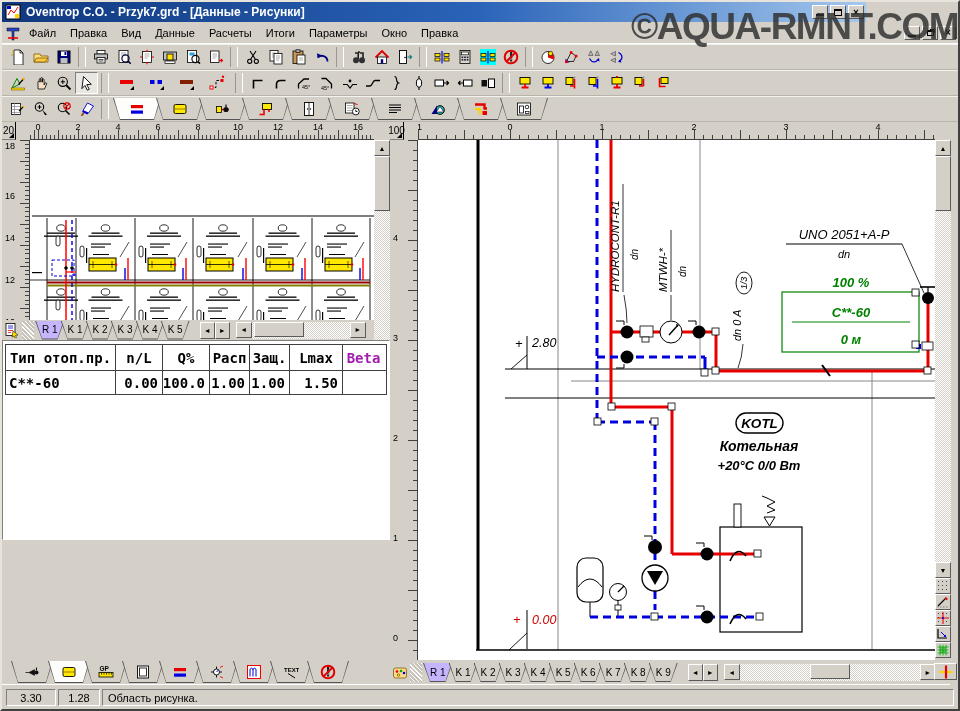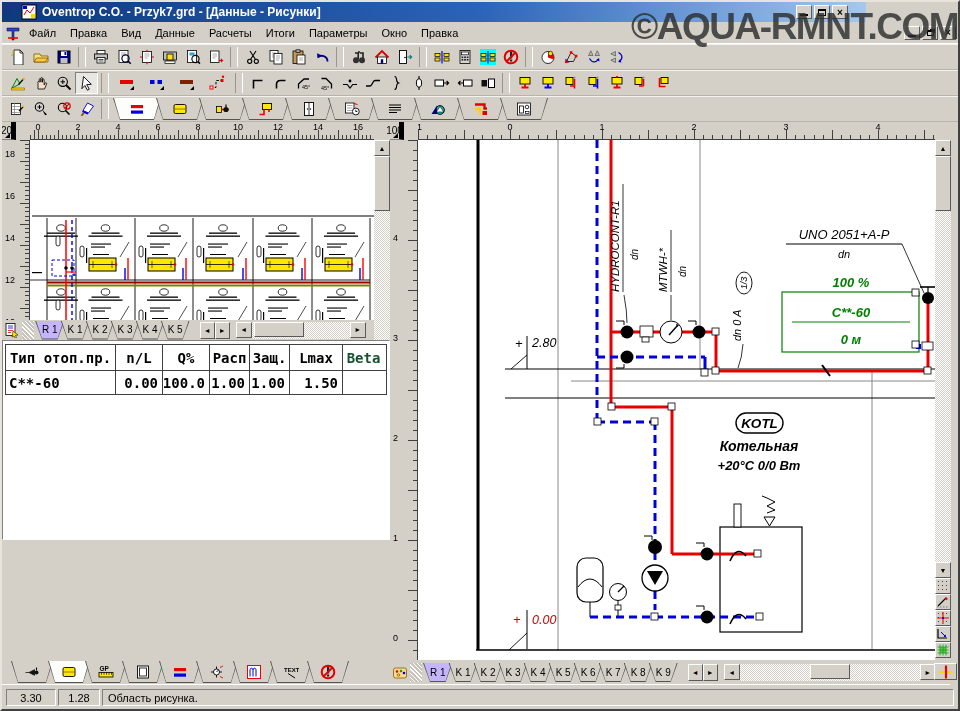--- a/index.html
+++ b/index.html
@@ -1,20 +1,20 @@
 <!DOCTYPE html>
 <html><head>
 <meta charset="utf-8">
 <style>
 *{box-sizing:border-box;margin:0;padding:0}
 html,body{width:960px;height:711px}
 body{position:relative;background:#d4d0c8;font-family:"Liberation Sans",sans-serif;font-size:11px;overflow:hidden;border:2px solid;border-color:#e8e4dc #404040 #404040 #e8e4dc}
 .abs{position:absolute}
 .up{border:1px solid;border-color:#fff #5a5a5a #5a5a5a #fff;background:#d4d0c8}
-#titlebar{position:absolute;left:0;top:0;width:864px;height:20px;background:linear-gradient(90deg,#10387e 0%,#2a63b8 55%,#a4c8ee 100%);display:flex;align-items:center;padding:0 18px;color:#fff}
+#titlebar{position:absolute;left:0;top:0;width:864px;height:20px;background:linear-gradient(90deg,#10387e 0%,#2a63b8 55%,#a4c8ee 100%);display:flex;align-items:center;padding:0 2px;color:#fff}
 #titlebar .ttl{font-weight:bold;font-size:12px;margin-left:4px;white-space:nowrap}
 .wbtns{margin-left:auto;display:flex;gap:2px}
 .wbtn{width:16px;height:14px;display:inline-flex;align-items:center;justify-content:center;position:relative;font:bold 10px "Liberation Sans",sans-serif;color:#000}
 .glyph-min{position:absolute;left:3px;bottom:2px;width:8px;border-bottom:2px solid #000}
 .glyph-max{width:8px;height:7px;border:1px solid #000;border-top:2px solid #000}
 .glyph-res{width:7px;height:6px;border:1px solid #000;border-top:2px solid #000;box-shadow:2px -2px 0 -1px #000}
 #menubar{position:absolute;left:0;top:20px;width:956px;height:22px;display:flex;align-items:center;background:#d4d0c8;border-bottom:1px solid #fff;padding:0 2px}
 .mitem{padding:2px 7px;cursor:default}
 .appicon{width:18px;height:16px;display:inline-flex;align-items:center;justify-content:center}
 .toolbar{position:absolute;left:0;width:956px;height:26px;display:flex;align-items:center;padding-left:4px;background:#d4d0c8;border-top:1px solid #f4f2ee;border-bottom:1px solid #b8b4ac}
@@ -26,21 +26,21 @@
 .icn{display:inline-flex;width:16px;height:16px}
 .ttab{height:22px;flex:none;background:#555;clip-path:polygon(0 0,100% 0,calc(100% - 7px) 100%,7px 100%);padding:0 1px 1px 1px;margin-left:-5px;display:inline-flex}
 .ttab .ttabi{flex:1;display:flex;align-items:center;justify-content:center;background:#d4d0c8;clip-path:polygon(0 0,100% 0,calc(100% - 6px) 100%,6px 100%)}
 .ttab.active .ttabi{background:#fdfdfb}
 .stab{height:19px;flex:none;background:#555;clip-path:polygon(0 0,100% 0,calc(100% - 7px) 100%,7px 100%);padding:0 1px 1px 1px;display:inline-flex;margin-left:-4px}
 .stab .stabi{flex:1;display:flex;align-items:center;justify-content:center;background:#d4d0c8;clip-path:polygon(0 0,100% 0,calc(100% - 6px) 100%,6px 100%);font-size:10px;padding:0 6px}
 .stab.active .stabi{background:#c4b5fd}
 .panel{position:absolute;top:120px;height:538px;background:#d4d0c8}
 #leftpanel{left:0;width:388px}
 #rightpanel{left:388px;width:568px}
-.corner{position:absolute;left:0;top:0;width:14px;height:18px;background:#d4d0c8;border-right:5px solid #000000;border-bottom:1px solid #808080;font-size:10px;display:flex;align-items:center;justify-content:center}
+.corner{position:absolute;left:0;top:0;width:14px;height:18px;background:#d4d0c8;border-right:1px solid #000000;border-bottom:1px solid #808080;font-size:10px;display:flex;align-items:center;justify-content:center}
 .corner::after{content:"";position:absolute;right:1px;bottom:1px;border-left:5px solid transparent;border-bottom:5px solid #000}
 .ruler{position:absolute;background:#d4d0c8;overflow:hidden;font-size:9px;color:#000}
 .ruler span{position:absolute}
 .hruler{height:18px;border-bottom:1px solid #404040}
 .vruler{width:28px;border-right:1px solid #404040}
 .canvas{position:absolute;background:#fff;overflow:hidden}
 .sbtrack{background-color:#d4d0c8;background-image:linear-gradient(45deg,#fff 25%,transparent 25%,transparent 75%,#fff 75%),linear-gradient(45deg,#fff 25%,transparent 25%,transparent 75%,#fff 75%);background-size:2px 2px;background-position:0 0,1px 1px}
 .sb-btn{display:inline-flex;align-items:center;justify-content:center;width:16px;height:16px;font-size:7px;color:#000;flex:none}
 .sb-thumb{position:absolute}
 .hsb{display:inline-flex;height:17px;align-items:stretch}
@@ -744,21 +744,21 @@
       <span style="left:48px;top:0;transform:translateX(-50%)">2</span>
       <span style="left:88px;top:0;transform:translateX(-50%)">4</span>
       <span style="left:128px;top:0;transform:translateX(-50%)">6</span>
       <span style="left:168px;top:0;transform:translateX(-50%)">8</span>
       <span style="left:208px;top:0;transform:translateX(-50%)">10</span>
       <span style="left:248px;top:0;transform:translateX(-50%)">12</span>
       <span style="left:288px;top:0;transform:translateX(-50%)">14</span>
       <span style="left:328px;top:0;transform:translateX(-50%)">16</span>
     </div>
   <div id="lvr" class="ruler vruler" style="left: 0px; top: 18px; height: 300px; background-image: repeating-linear-gradient(rgb(64, 64, 64) 0px, rgb(64, 64, 64) 1px, transparent 1px, transparent 4.2px), repeating-linear-gradient(rgb(64, 64, 64) 0px, rgb(64, 64, 64) 1px, transparent 1px, transparent 21px); background-size: 4px 100%, 9px 100%; background-position: 100% 0px, 100% 0px; background-repeat: repeat-y;">
-      <span style="left:3px;top:9px">18</span>
+      <span style="left:3px;top:1px">18</span>
       <span style="left:3px;top:51px">16</span>
       <span style="left:3px;top:93px">14</span>
       <span style="left:3px;top:135px">12</span>
       <span style="left:3px;top:177px">10</span>
       <span style="left:3px;top:219px">8</span>
       <span style="left:3px;top:261px">6</span>
     </div>
   <div class="canvas" style="left:28px;top:18px;width:344px;height:300px">
     <svg id="lsvg" viewBox="0 0 344 300" width="344" height="300">
         <line x1="2" y1="76" x2="344" y2="76" stroke="#000" stroke-width="1.2"></line>
@@ -1188,21 +1188,21 @@
   </div>
 <div id="lsheet">
   <div id="ltable">
       <div class="trow">
         <div class="tc" style="width:110px">Тип отоп.пр.</div>
         <div class="tc" style="width:47px">n/L</div>
         <div class="tc" style="width:47px">Q%</div>
         <div class="tc" style="width:40px">Расп</div>
         <div class="tc" style="width:40px">Защ.</div>
         <div class="tc" style="width:53px">Lmax</div>
-        <div class="tc" style="width:41px;color:#14532d">Beta</div>
+        <div class="tc" style="width:41px;color:#a21caf">Beta</div>
       </div>
       <div class="trow">
         <div class="tc al" style="width:110px;height:23px">C**-60</div>
         <div class="tc num" style="width:47px;height:23px">0.00</div>
         <div class="tc num" style="width:47px;height:23px">100.0</div>
         <div class="tc num" style="width:40px;height:23px">1.00</div>
         <div class="tc num" style="width:40px;height:23px">1.00</div>
         <div class="tc num" style="width:53px;height:23px">1.50</div>
         <div class="tc num" style="width:41px;height:23px"></div>
       </div>

